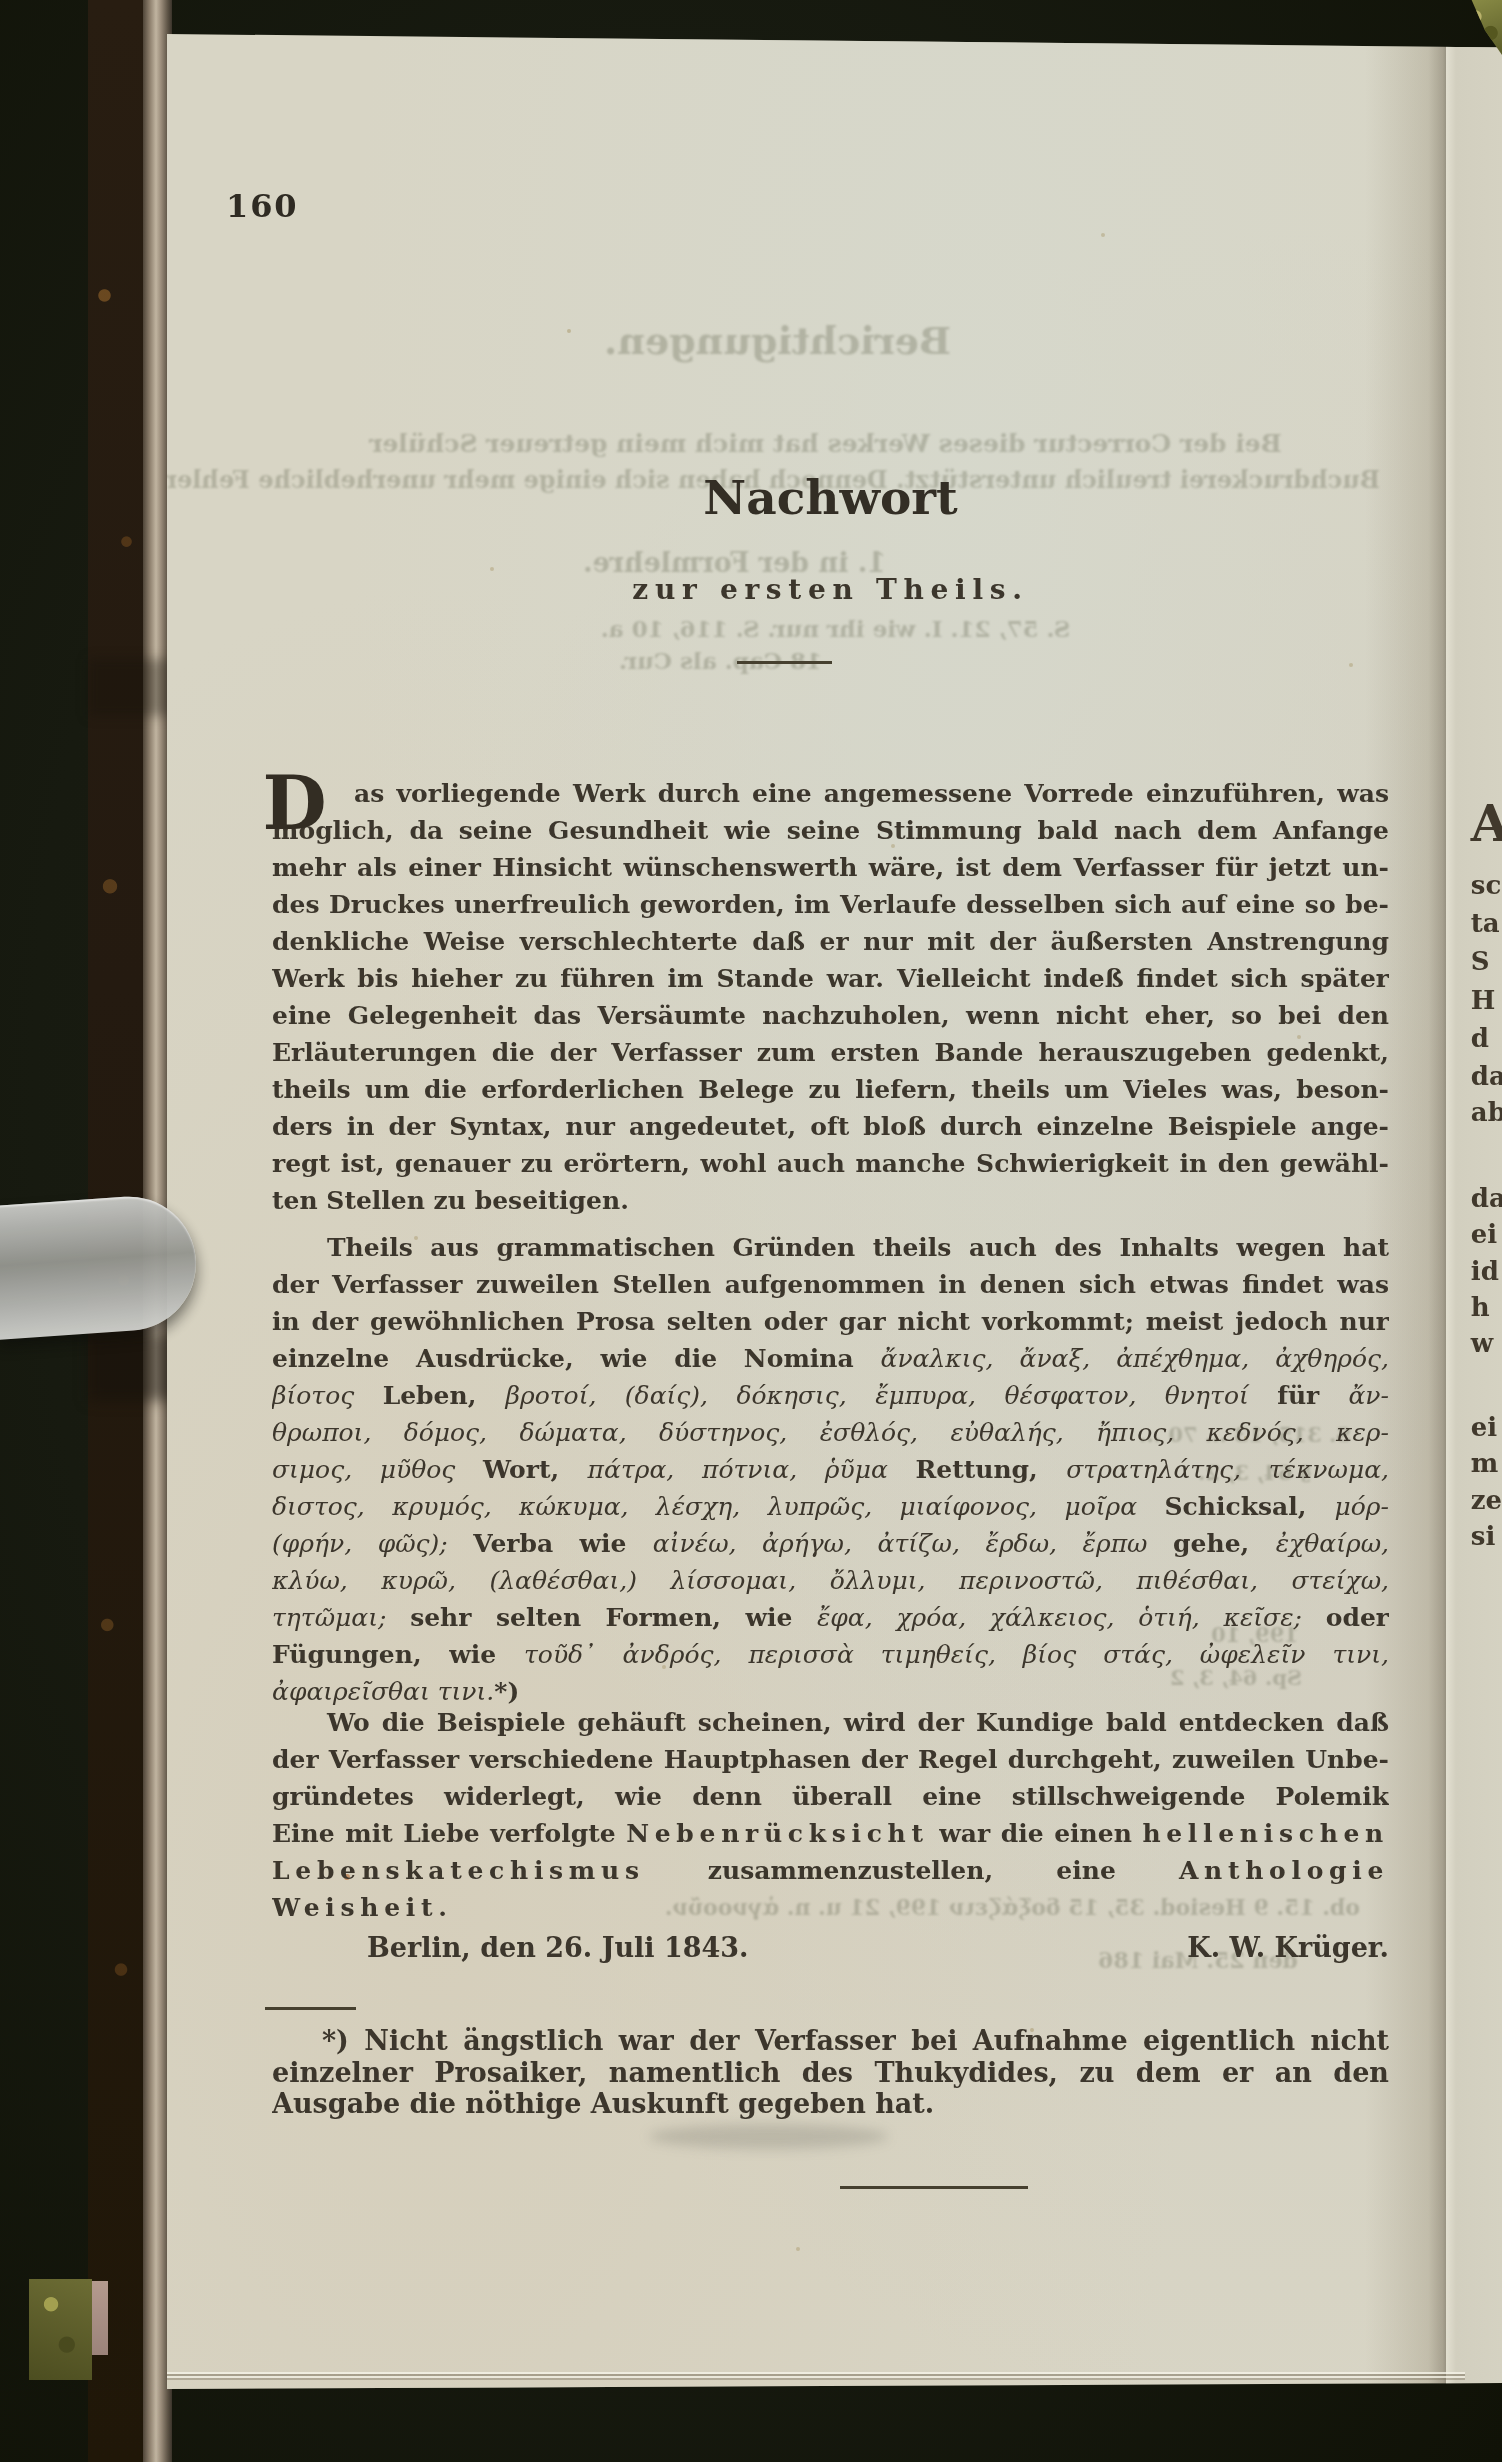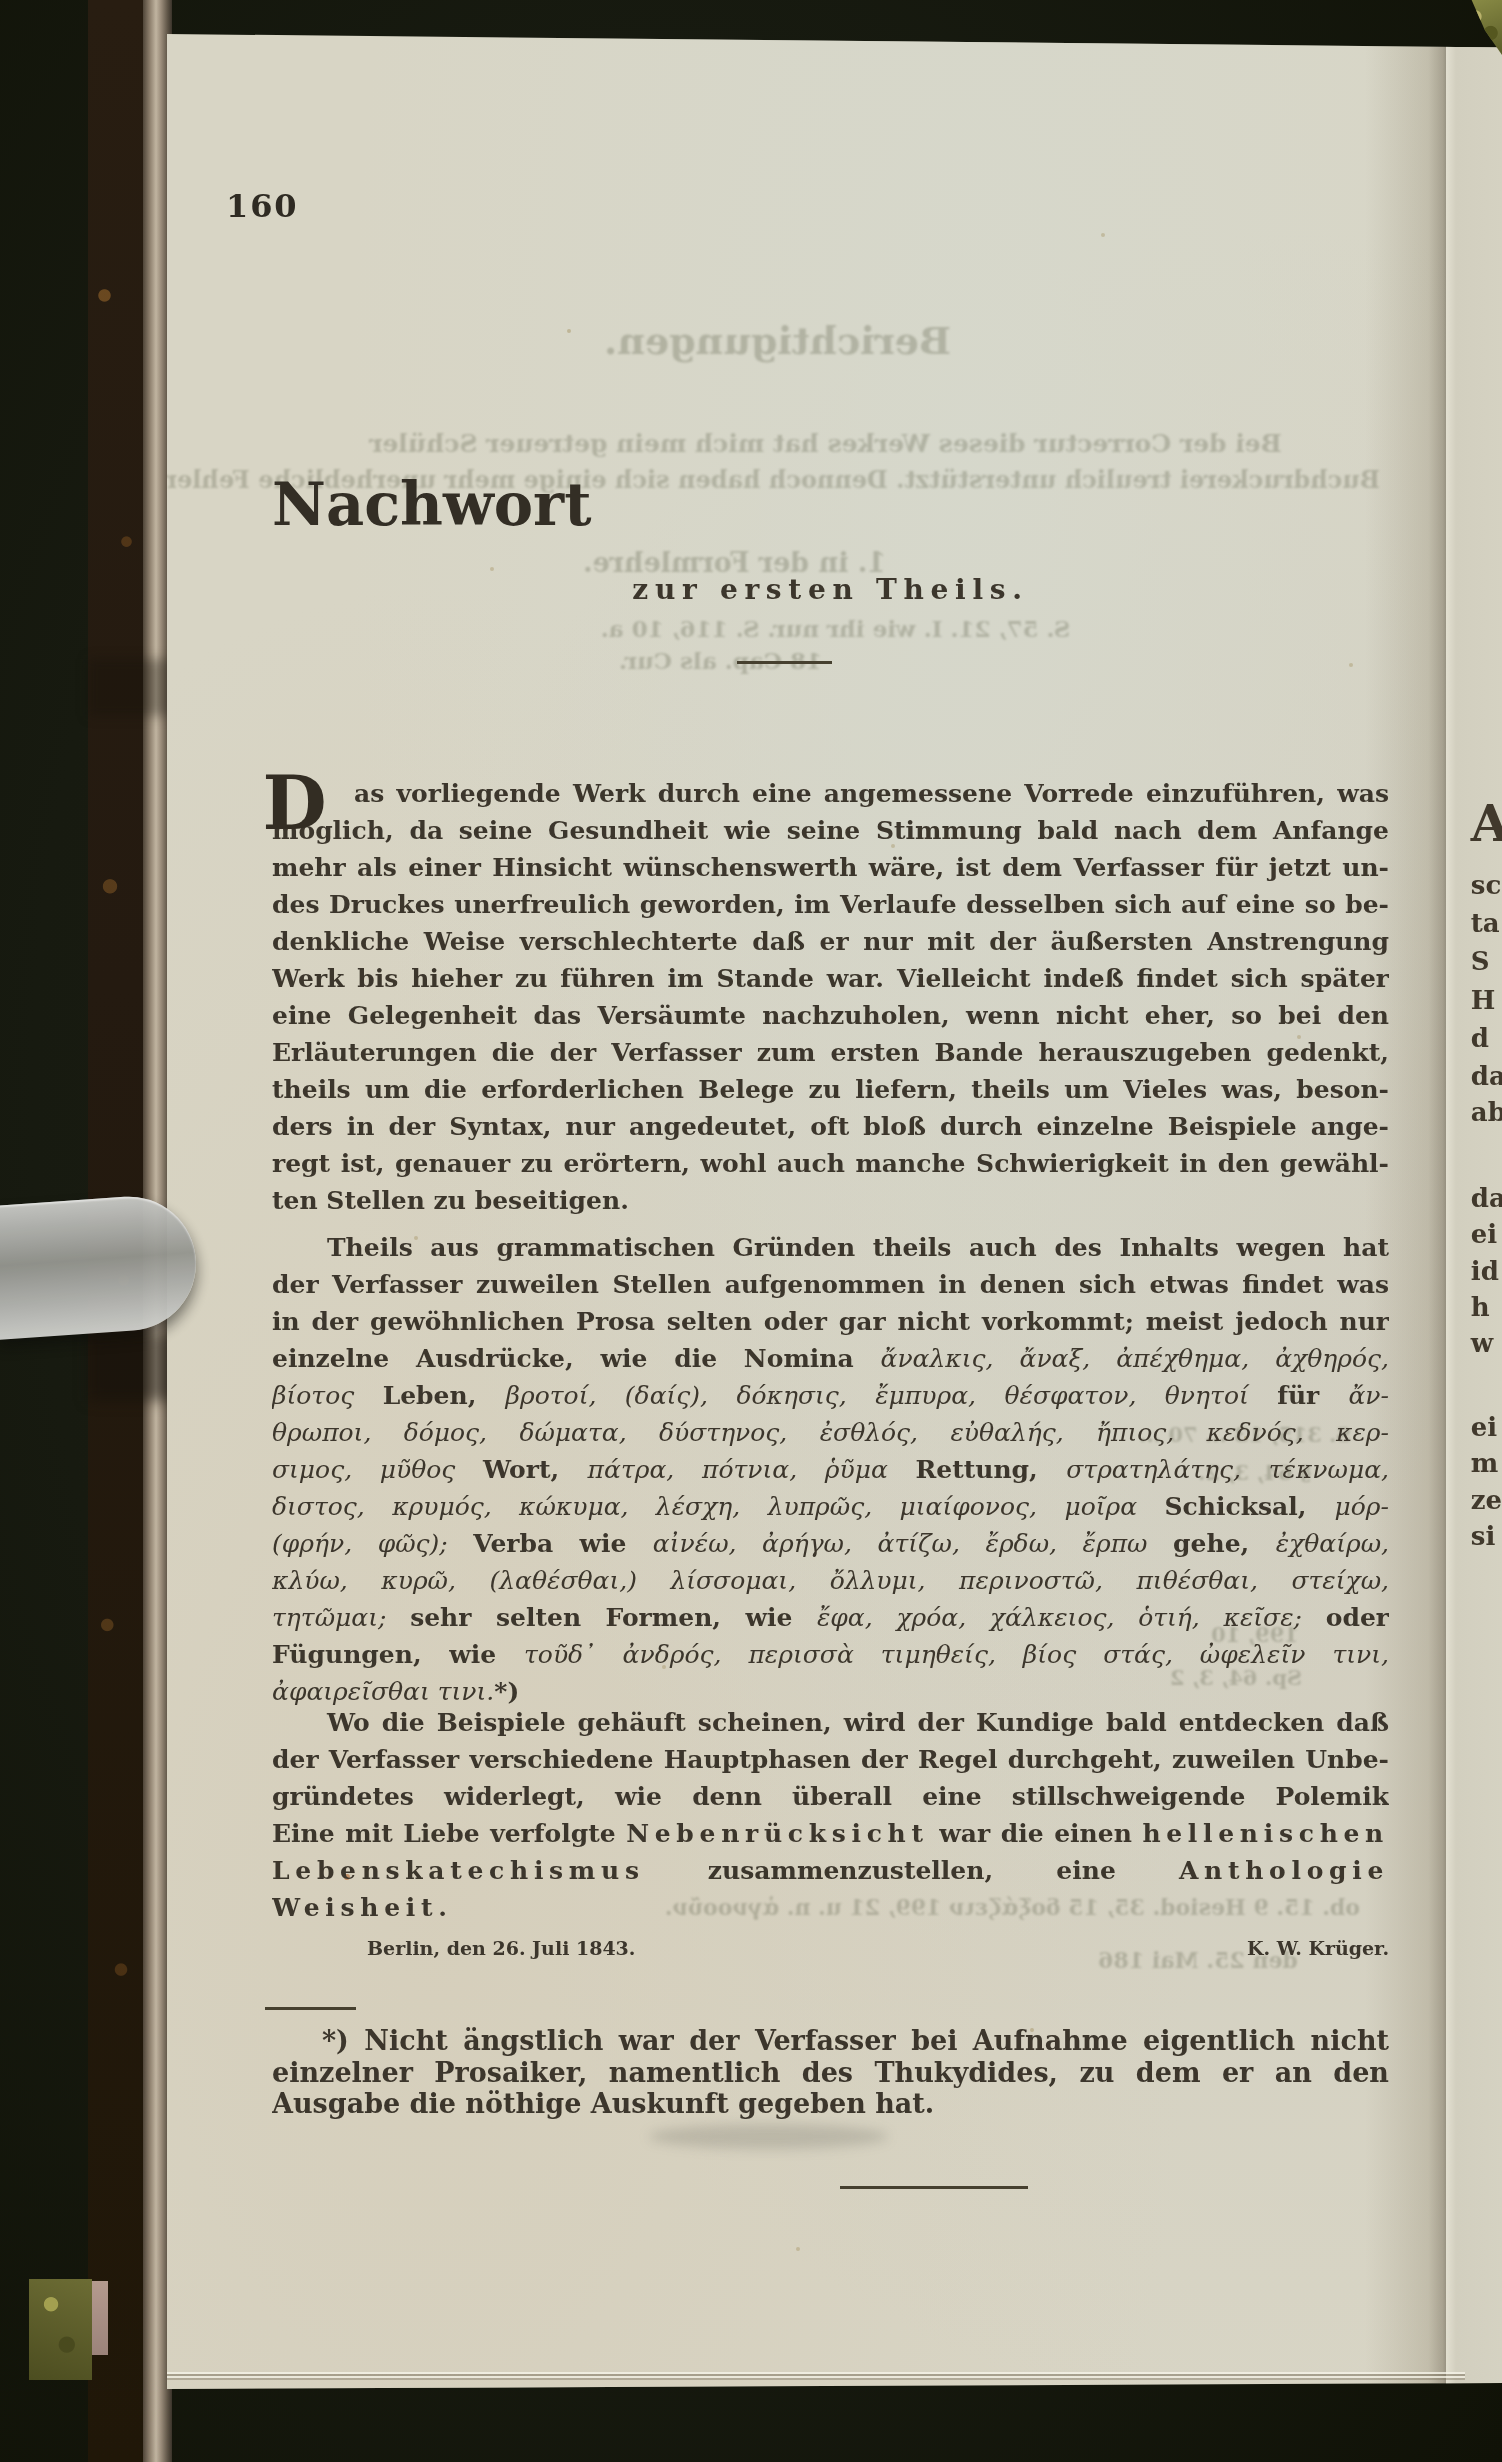--- a/index.html
+++ b/index.html
@@ -54,40 +54,40 @@
       324px 534px 0 1px rgba(146,122,62,.3), 1131px 1002px 0 1px rgba(146,122,62,.3);}
 
   
   .ghost{position:absolute;color:rgba(98,104,80,.32);transform:scaleX(-1);filter:blur(1.3px);
     font-weight:bold;white-space:nowrap;text-align:center;}
   .ghost.smudge{background:rgba(90,90,80,.22);filter:blur(5.7px);border-radius:50%;transform:none;}
 
   
   .content{position:absolute;left:105px;top:0;width:1117px;color:#3c362c;}
   .pagenum{position:absolute;left:-46px;top:153px;font-size:32px;font-weight:bold;color:#2f2b23;letter-spacing:1.9px;}
-  .title{position:absolute;left:0;width:100%;top:436px;font-size:59px;font-weight:bold;color:#332e25;}
+  .title{position:absolute;left:0;width:100%;top:436px;text-align:center;font-size:47px;font-weight:bold;color:#332e25;}
   .subtitle{position:absolute;left:0;width:100%;top:539px;text-align:center;font-size:28px;font-weight:bold;letter-spacing:6.7px;}
   .rule{position:absolute;background:#46402f;height:2.9px;}
   .rule.r1{left:465px;top:627px;width:95px;}
   .rule.r2{left:568px;top:2152px;width:188px;}
   .fnrule{left:-6.7px;top:1973px;width:91px;}
 
   .para{position:absolute;left:0;width:1117px;font-size:25px;font-weight:bold;}
   .ln{height:37px;line-height:37px;text-align:justify;text-align-last:justify;overflow:hidden;}
   .ln.last{text-align-last:left;}
   .ln.ind{padding-left:55px;}
   .greek{font-weight:normal;font-style:italic;}
   .sperr{letter-spacing:5.7px;}
   .p1{top:741px;}
   .p1 .first{padding-left:82px;}
   .dropcap{position:absolute;left:-9.5px;top:-15.3px;font-size:74px;font-weight:bold;color:#332d23;}
   .p2{top:1195px;}
   .p3{top:1670px;}
   .sigrow{position:absolute;top:1894px;left:0;width:1117px;height:40px;line-height:40px;
-    display:flex;justify-content:space-between;font-weight:bold;font-size:19px;}
+    display:flex;justify-content:space-between;font-weight:bold;font-size:27px;}
   .sigrow .place{padding-left:95px;}
   .footnote{position:absolute;top:1991px;left:0;width:1117px;font-size:27px;font-weight:bold;}
   .footnote .ln{height:31.5px;line-height:31.5px;}
   .footnote .ln.ind{padding-left:50px;}
 
   
   .clip{position:absolute;left:-5.7px;top:1199px;width:202px;height:134px;border-radius:0 67px 67px 0;
     background:linear-gradient(180deg,#c9cac6 0%, #b3b4b0 18%, #94958f 45%, #aeafab 70%, #cfd0cc 100%);
     box-shadow:0 7.6px 13.4px rgba(10,10,8,.5), inset 0 1.9px 1.9px rgba(255,255,255,.6);
     transform:rotate(-4deg);opacity:.96;}

